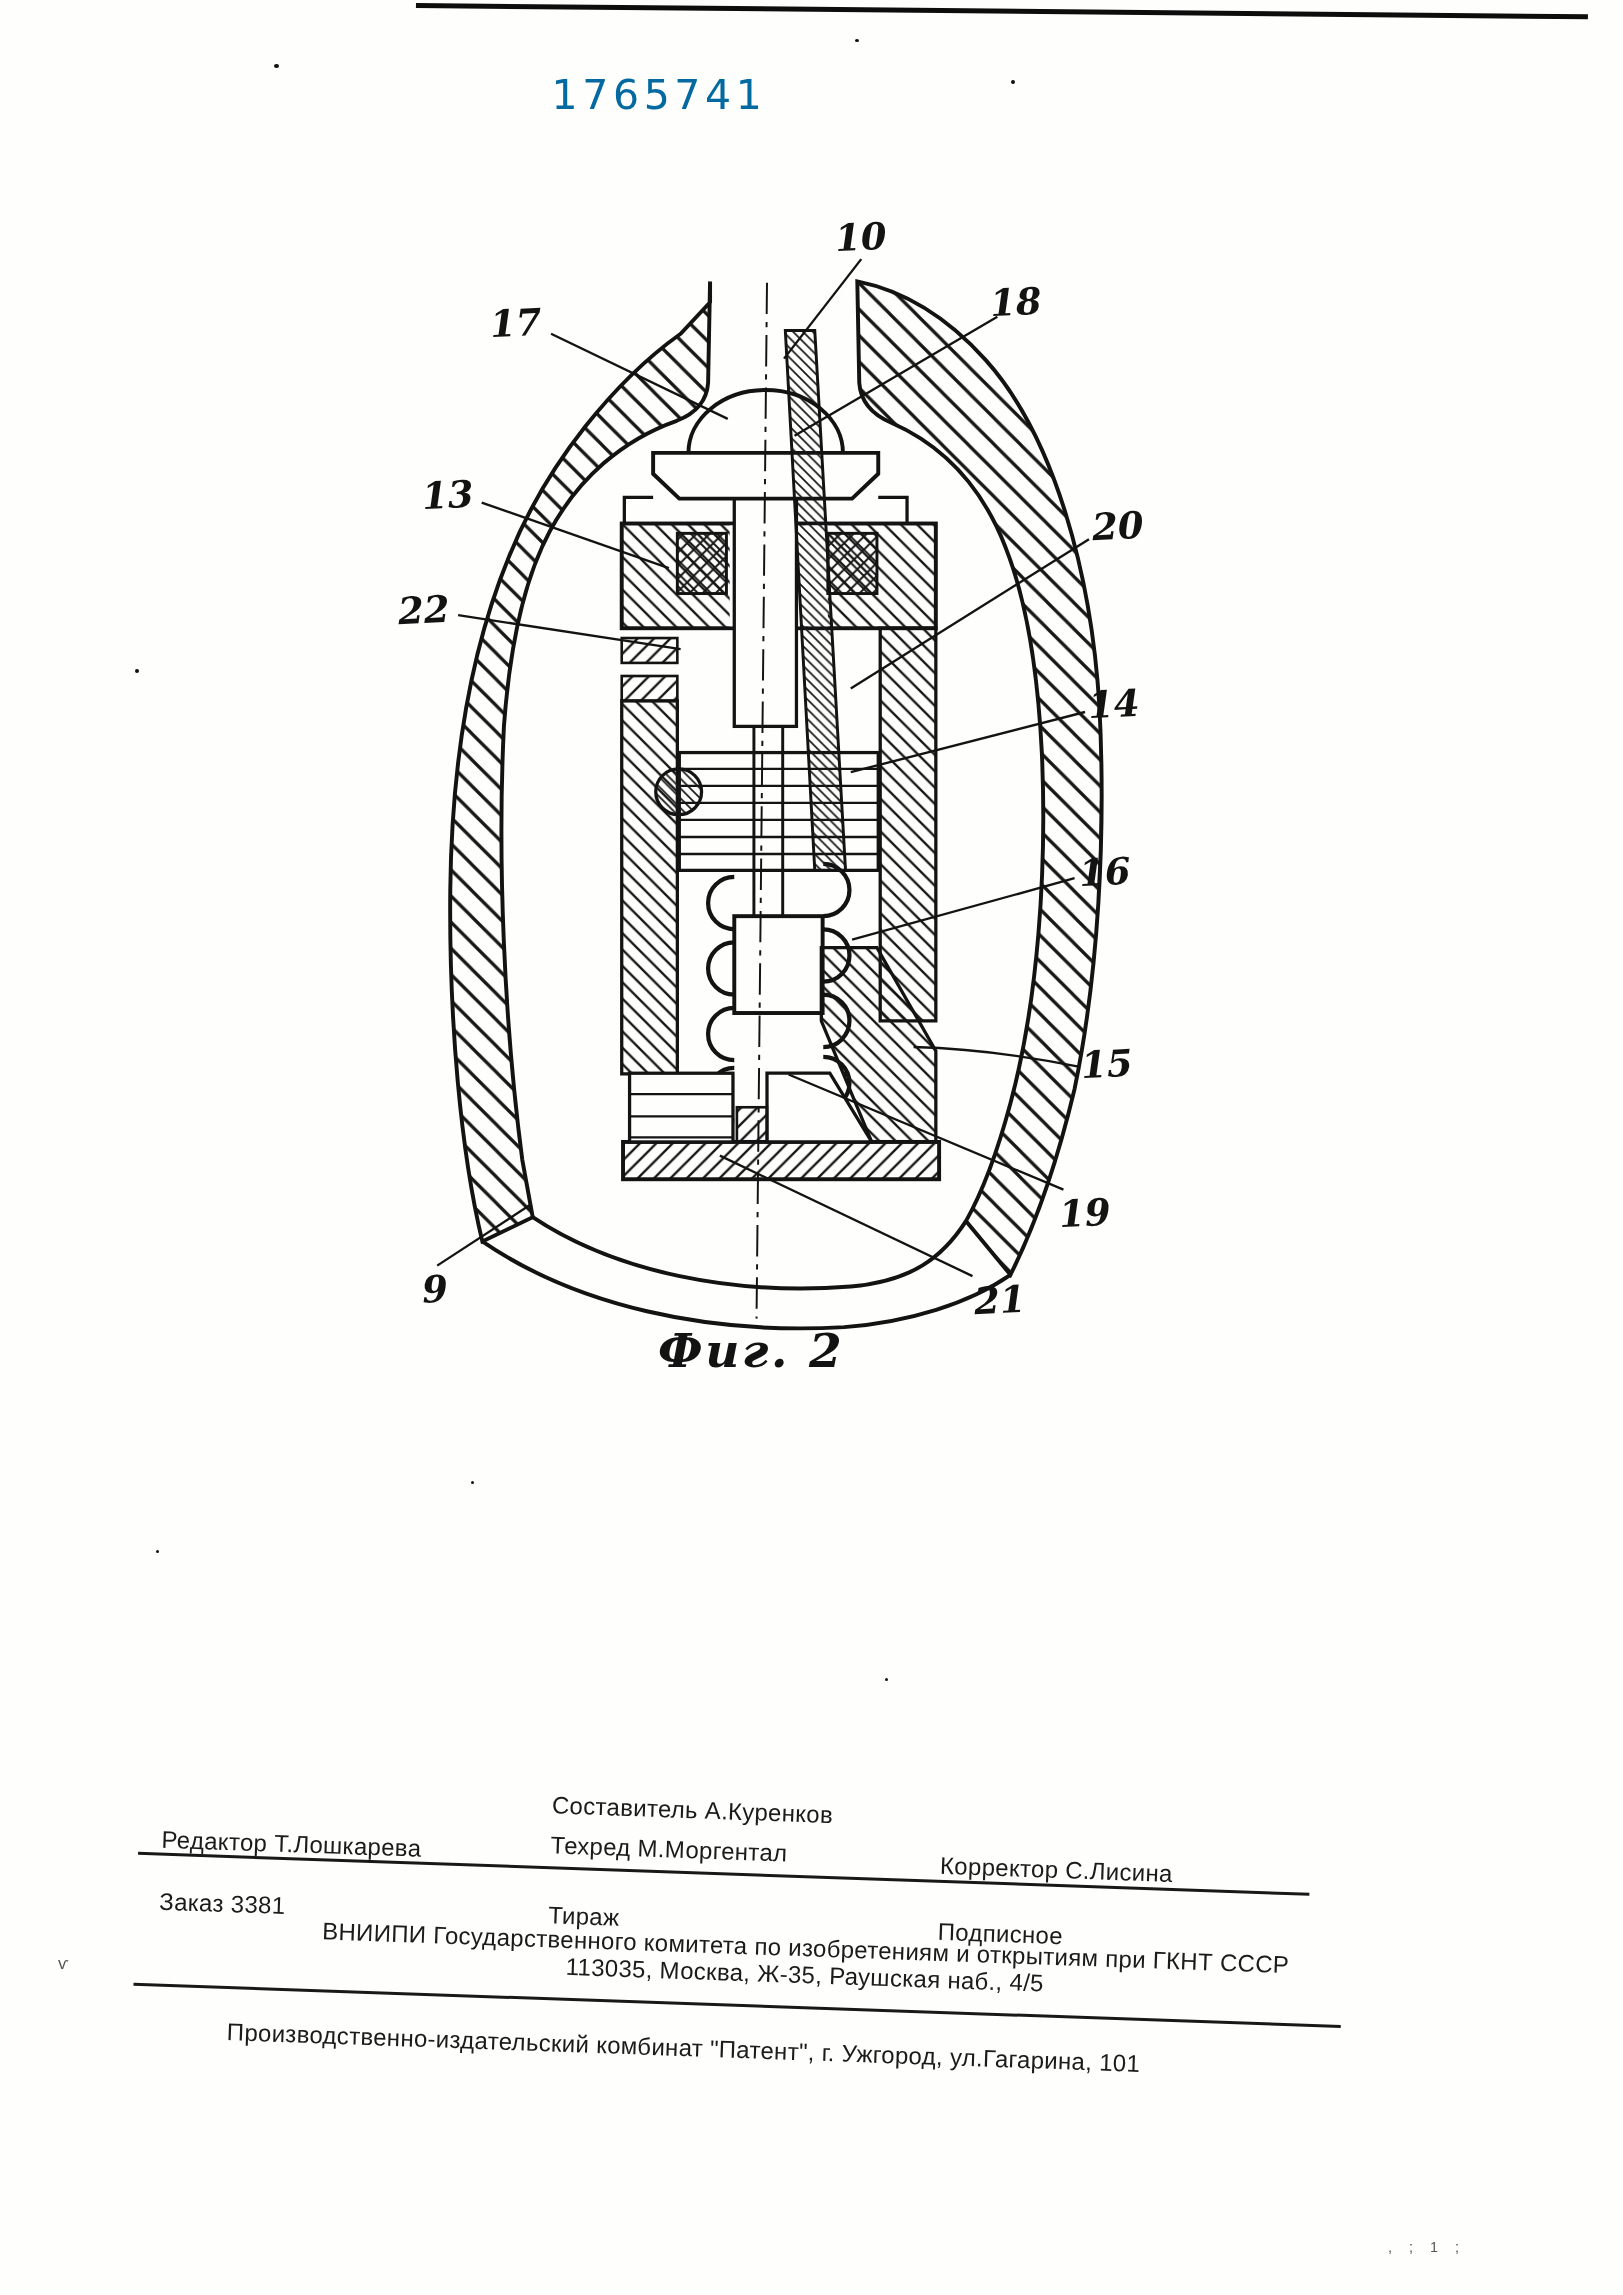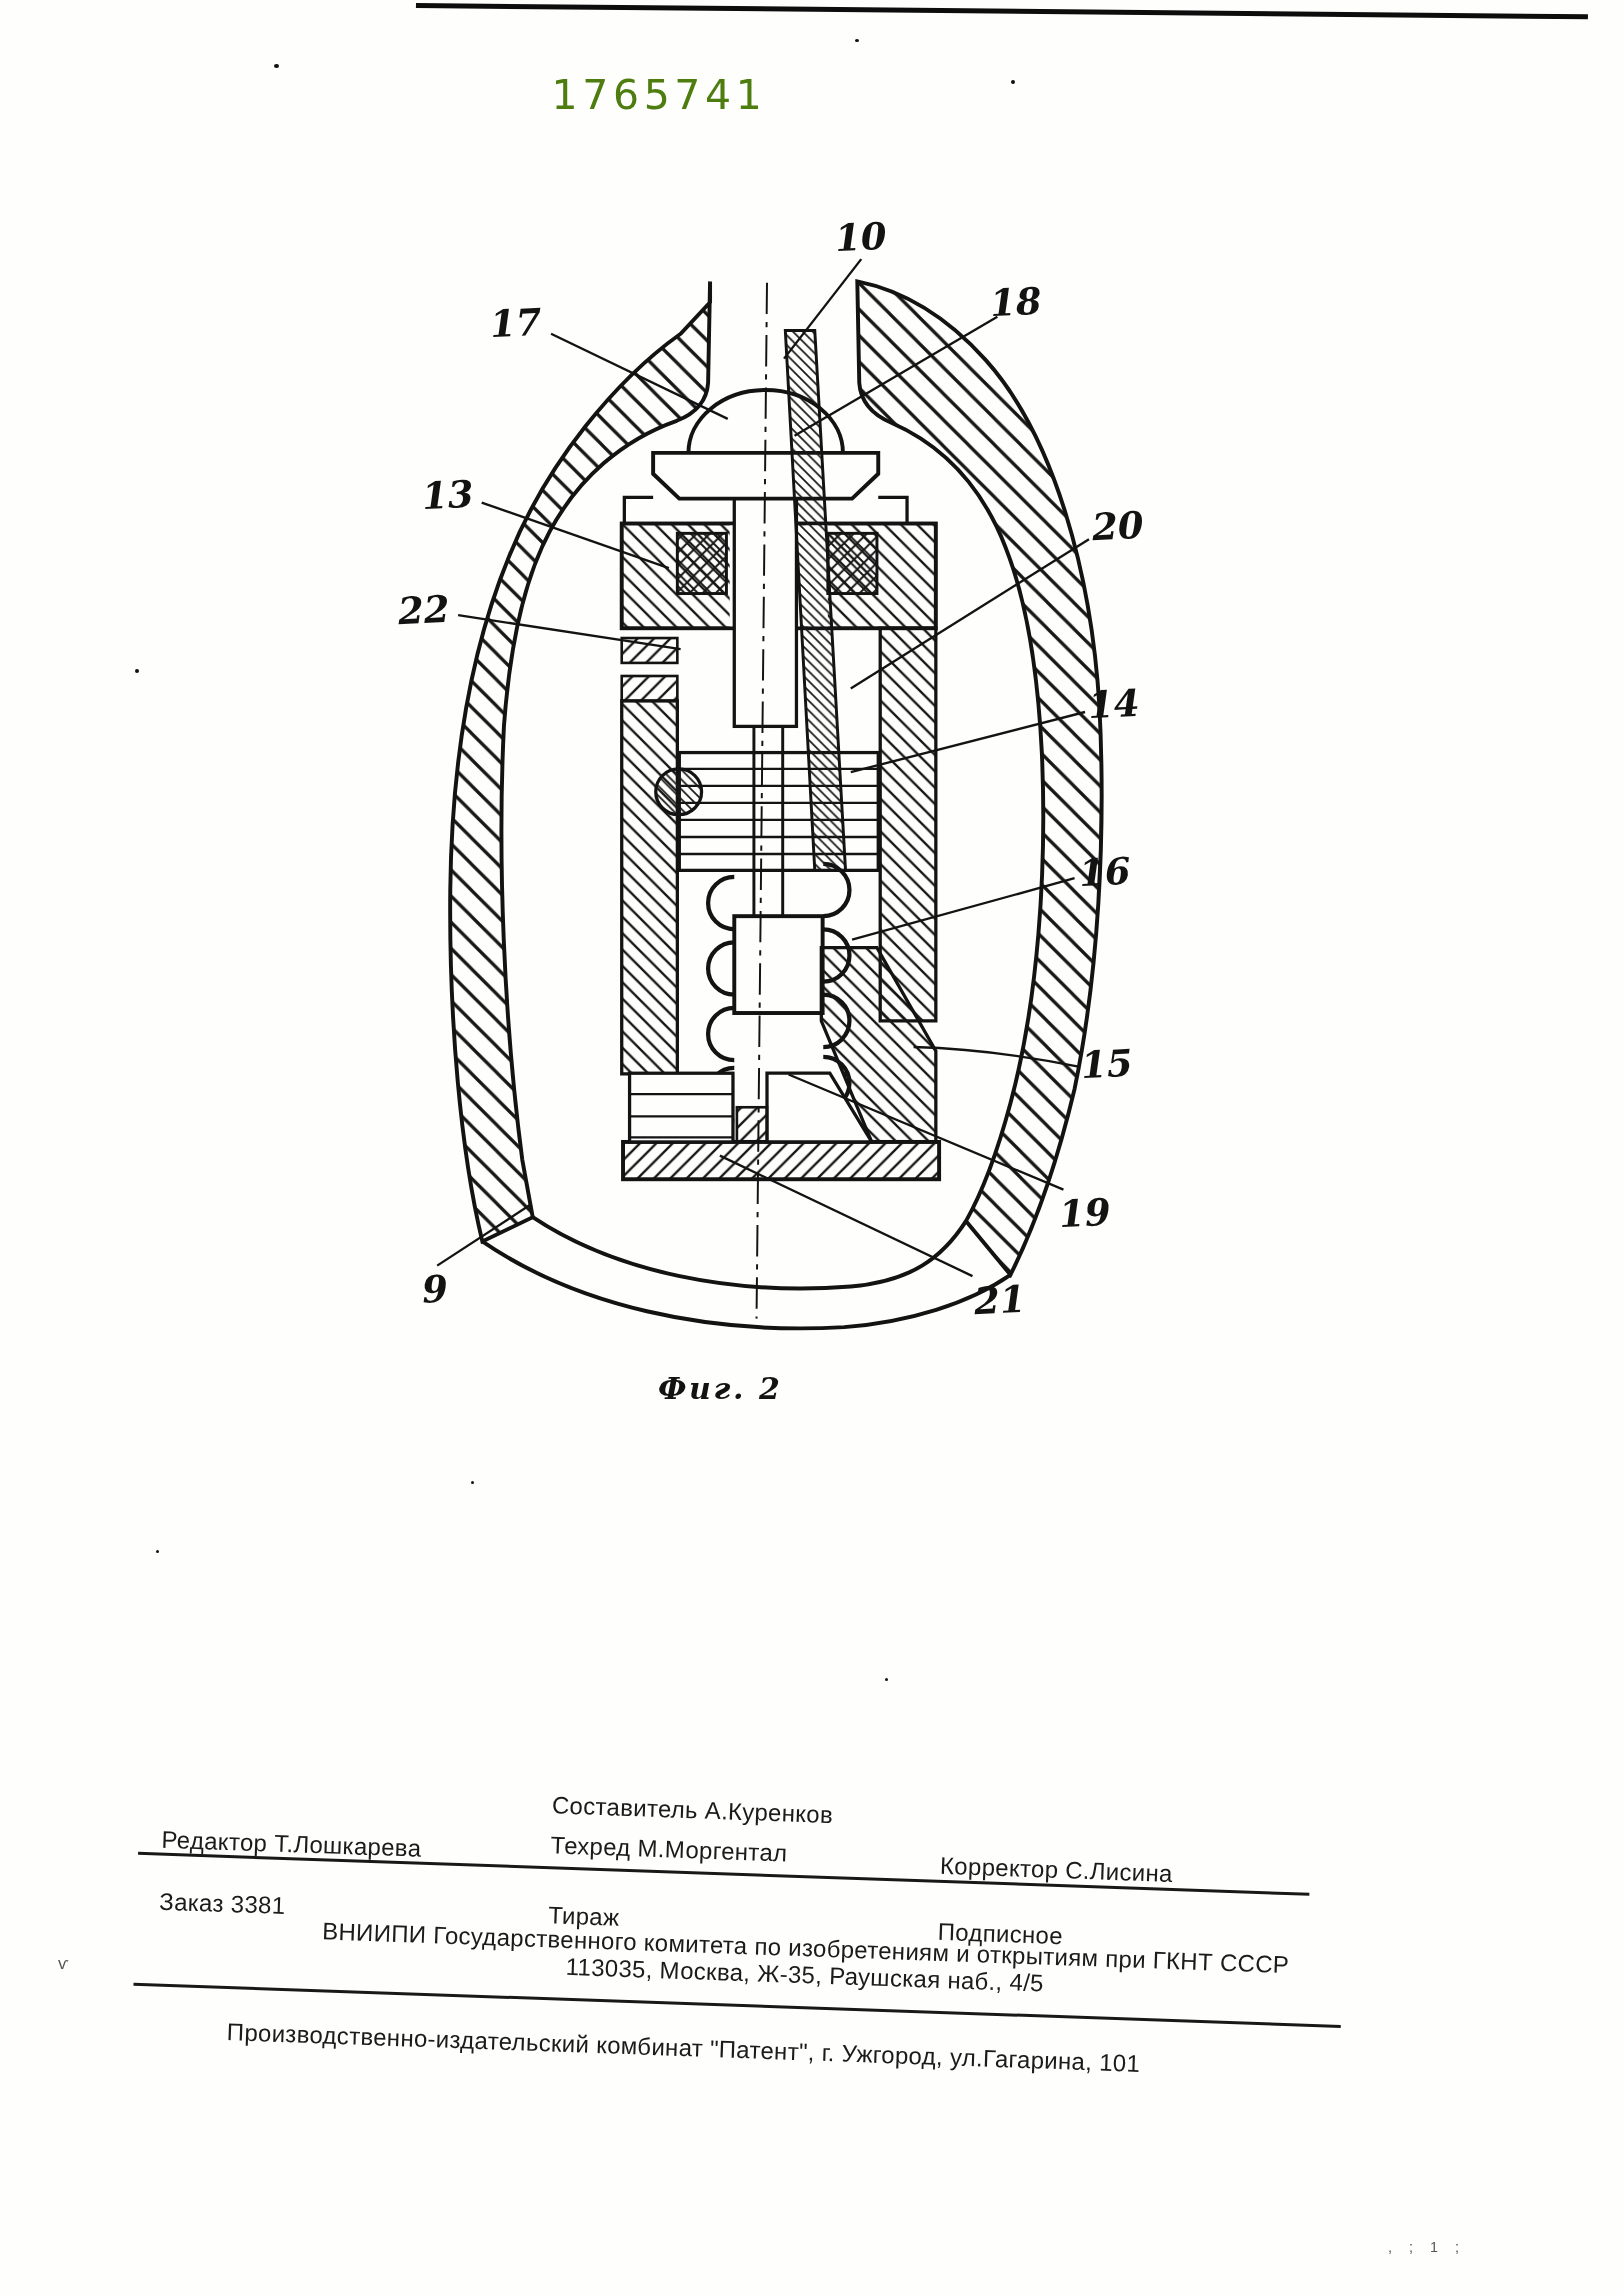--- a/index.html
+++ b/index.html
@@ -9,37 +9,37 @@
     background:#fefefdff;
     overflow:hidden;
     font-family:"Liberation Sans", sans-serif;
     color:#151515;
   }
   
   .patent-number{
     position:absolute;left:0;top:71px;width:1318px;
     text-align:center;
     font-family:"DejaVu Sans", sans-serif;
-    font-size:41px;letter-spacing:4.6px;color:#4d7c0f;
+    font-size:41px;letter-spacing:4.6px;color:#0369a1;
   }
   
   .fig-svg{position:absolute;left:0;top:0;}
   .callout{
     position:absolute;
     font-family:"DejaVu Serif", serif;
     font-style:italic;font-weight:700;
     font-size:37px;color:#131313;
     transform:rotate(-3deg);
     white-space:nowrap;
   }
   .fig-caption{
     position:absolute;left:658px;top:1323px;
     font-family:"DejaVu Serif", serif;
     font-style:italic;font-weight:700;
-    font-size:30px;letter-spacing:2.6px;color:#131313;margin-top:48px;
+    font-size:47px;letter-spacing:2.6px;color:#131313;
   }
   
   .imprint{
     position:absolute;left:0;top:1767px;width:1623px;height:340px;
     transform:rotate(2deg);transform-origin:0 0;
     font-size:24px;letter-spacing:0.3px;color:#1b1b1b;
   }
   .imprint .it{position:absolute;white-space:nowrap;}
   .rule{position:absolute;height:0;border-top:3.3px solid #181818;}
   .center-line{left:0;width:1623px;text-align:center;}

